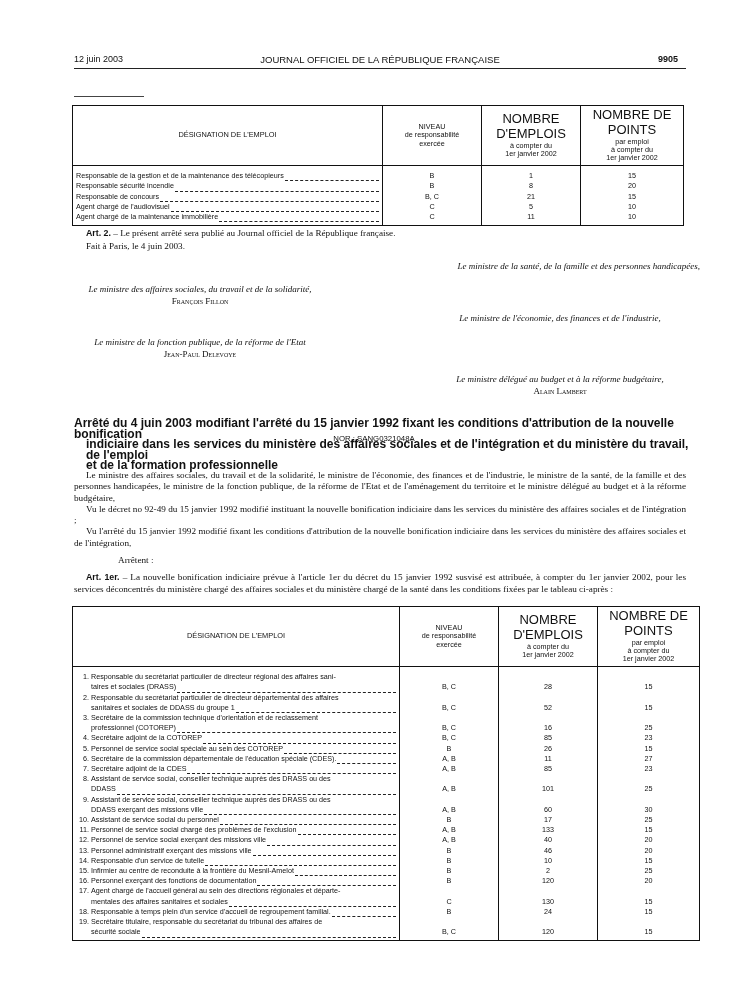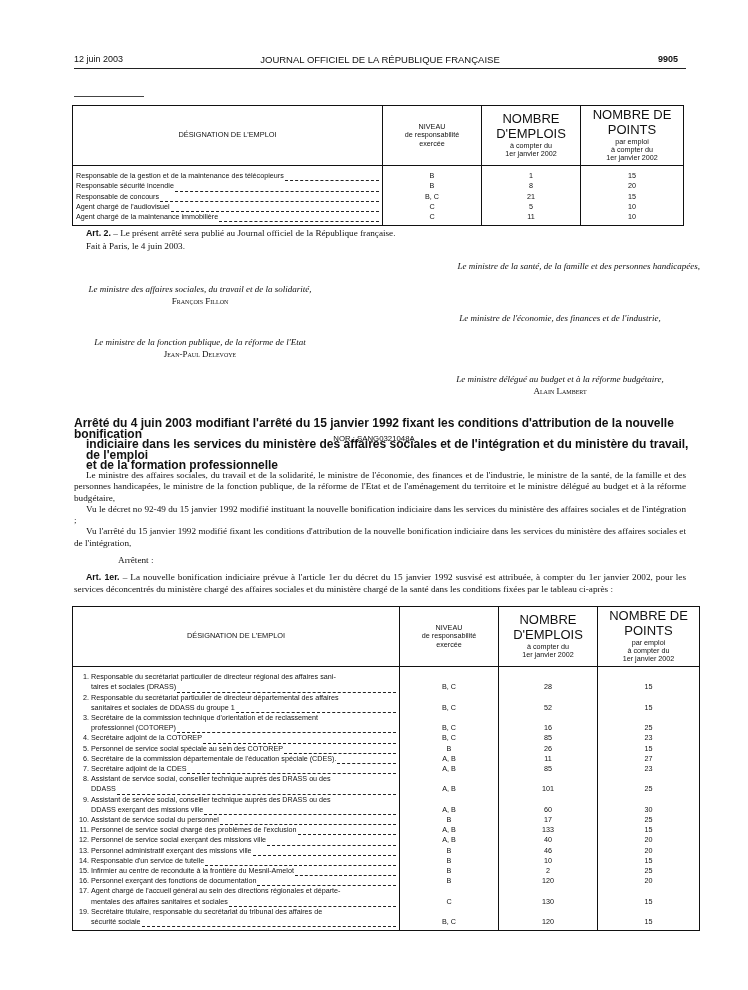--- a/index.html
+++ b/index.html
@@ -494,20 +494,36 @@
             </span>
           </div>
         </td>
         <td>C</td>
         <td>130</td>
         <td>15</td>
       </tr>
       <tr>
         <td>
           <div class="desig">
+            <span class="num">18.</span>
+            <span class="txt">
+              <div class="line">
+                <span>Responsable à temps plein d'un service d'accueil de regroupement familial.</span>
+                <span class="dots"></span>
+              </div>
+            </span>
+          </div>
+        </td>
+        <td>B</td>
+        <td>24</td>
+        <td>15</td>
+      </tr>
+      <tr>
+        <td>
+          <div class="desig">
             <span class="num">19.</span>
             <span class="txt">
               <div class="line">
                 <span>Secrétaire titulaire, responsable du secrétariat du tribunal des affaires de</span>
               </div>
               <div class="line">
                 <span>sécurité sociale</span>
                 <span class="dots"></span>
               </div>
             </span>

